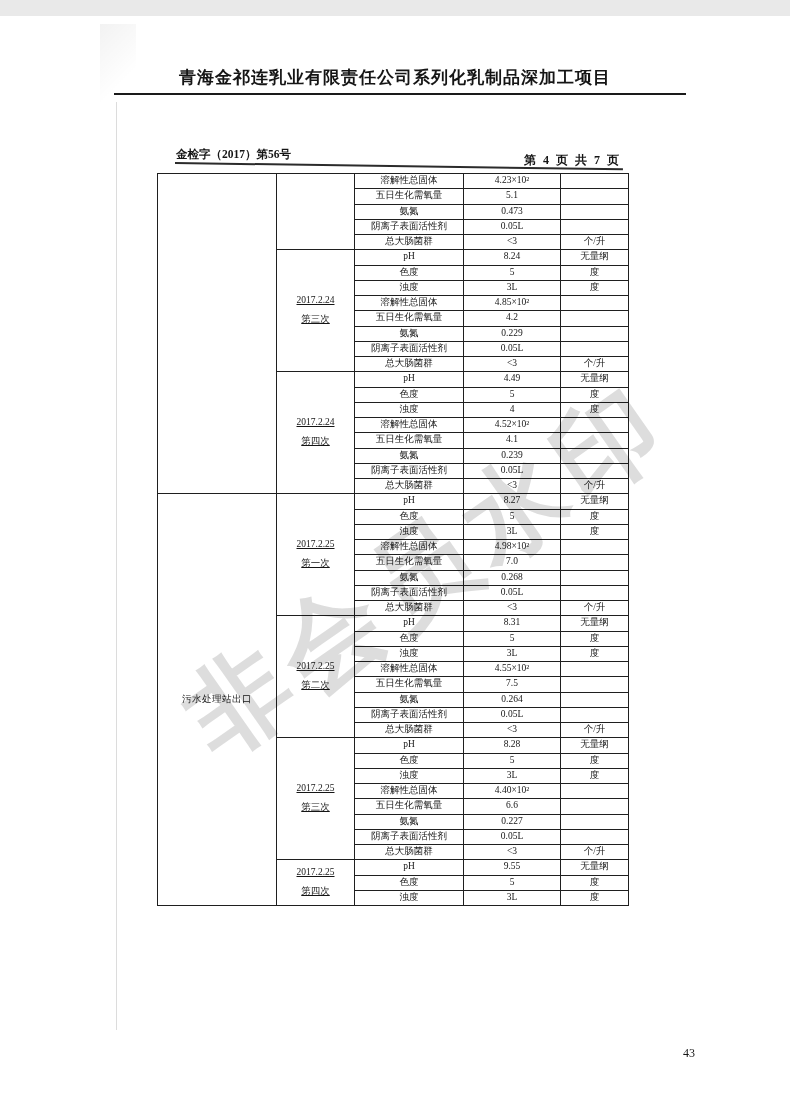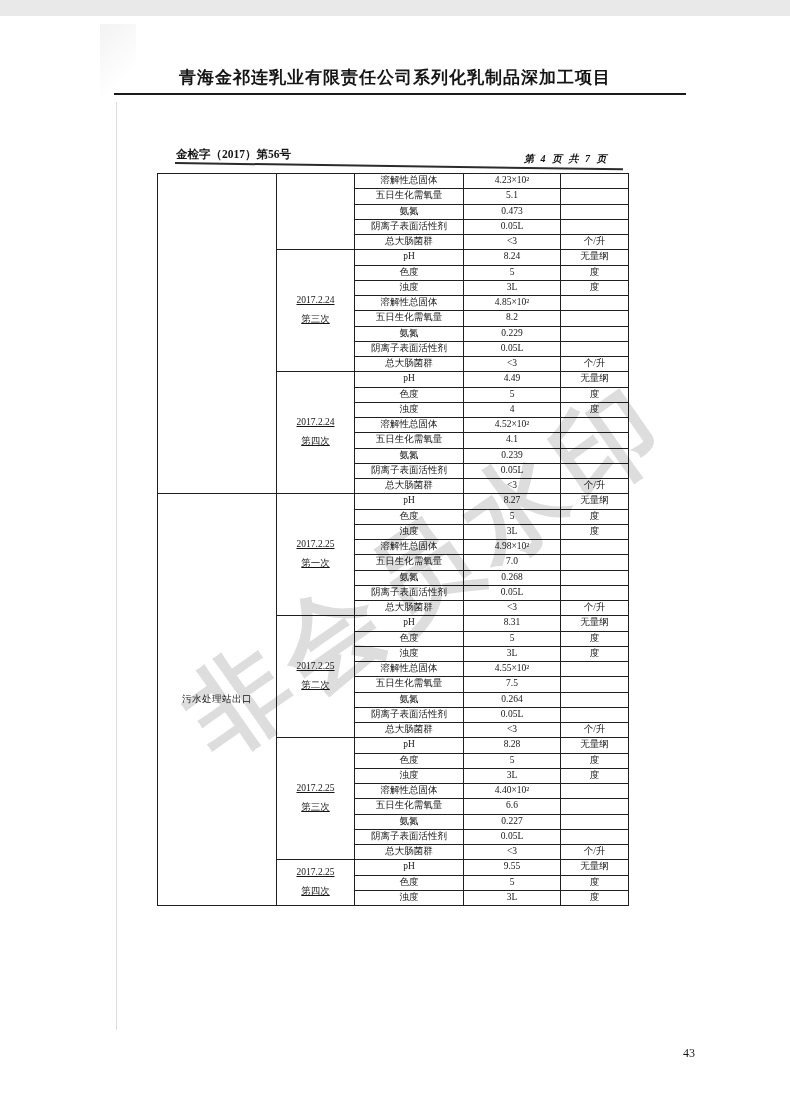--- a/index.html
+++ b/index.html
@@ -14,21 +14,21 @@
     background:linear-gradient(135deg, rgba(0,0,0,0.05), transparent 65%); }
 
   .doc-title {
     position:absolute; top:50px; left:0; width:100%; text-align:center;
     font-size:17px; font-weight:700; letter-spacing:1px;
     font-family:"Liberation Sans","DejaVu Sans",sans-serif;
   }
   .title-rule { position:absolute; top:77px; left:114px; width:572px; height:2px; background:#1a1a1a; }
 
   .doc-number { position:absolute; top:131px; left:176px; font-size:11.5px; font-weight:700; }
-  .page-info  { position:absolute; top:136px; left:524px; font-size:10px; font-weight:700; letter-spacing:2px;font-style:italic; }
+  .page-info  { position:absolute; top:136px; left:524px; font-size:12px; font-weight:700; letter-spacing:2px; }
   .docnum-rule {
     position:absolute; top:146px; left:175px; width:448px; height:1.5px; background:#2b2b2b;
     transform:rotate(0.8deg); transform-origin:left center;
   }
 
   table.report {
     position:absolute; left:157px; top:157px; width:471px;
     border-collapse:collapse; table-layout:fixed;
     border:1.5px solid #111;
   }
@@ -136,21 +136,21 @@
           <td class="value-cell">3L</td>
           <td class="unit-cell">度</td>
         </tr>
         <tr>
           <td class="param-cell">溶解性总固体</td>
           <td class="value-cell">4.85×10²</td>
           <td class="unit-cell"></td>
         </tr>
         <tr>
           <td class="param-cell">五日生化需氧量</td>
-          <td class="value-cell">8.2</td>
+          <td class="value-cell">4.2</td>
           <td class="unit-cell"></td>
         </tr>
         <tr>
           <td class="param-cell">氨氮</td>
           <td class="value-cell">0.229</td>
           <td class="unit-cell"></td>
         </tr>
         <tr>
           <td class="param-cell">阴离子表面活性剂</td>
           <td class="value-cell">0.05L</td>

